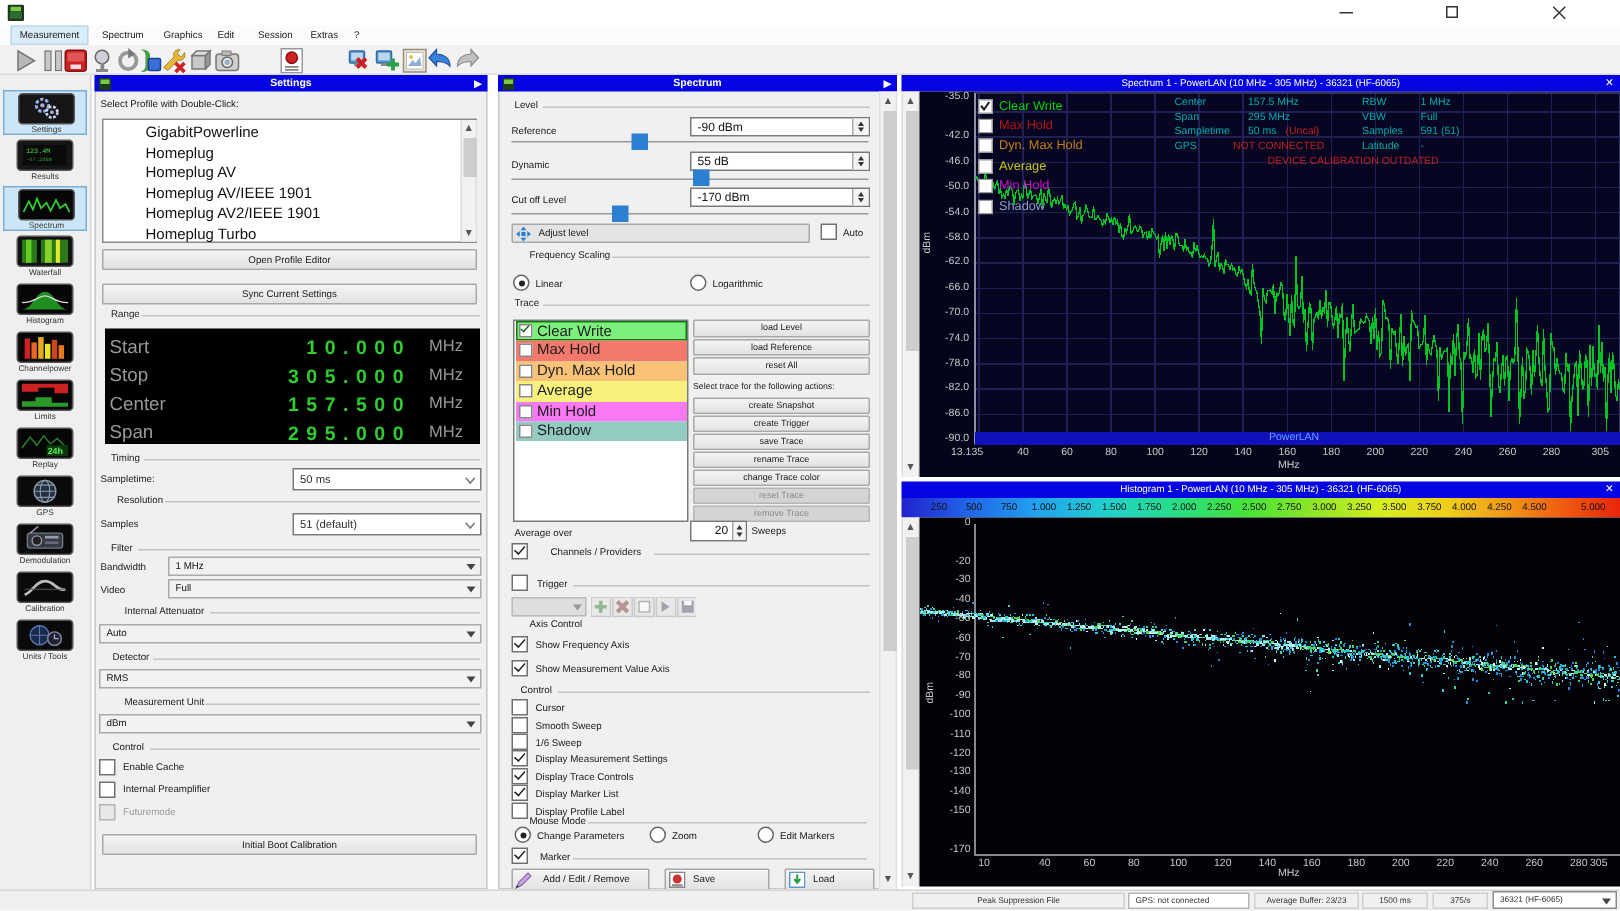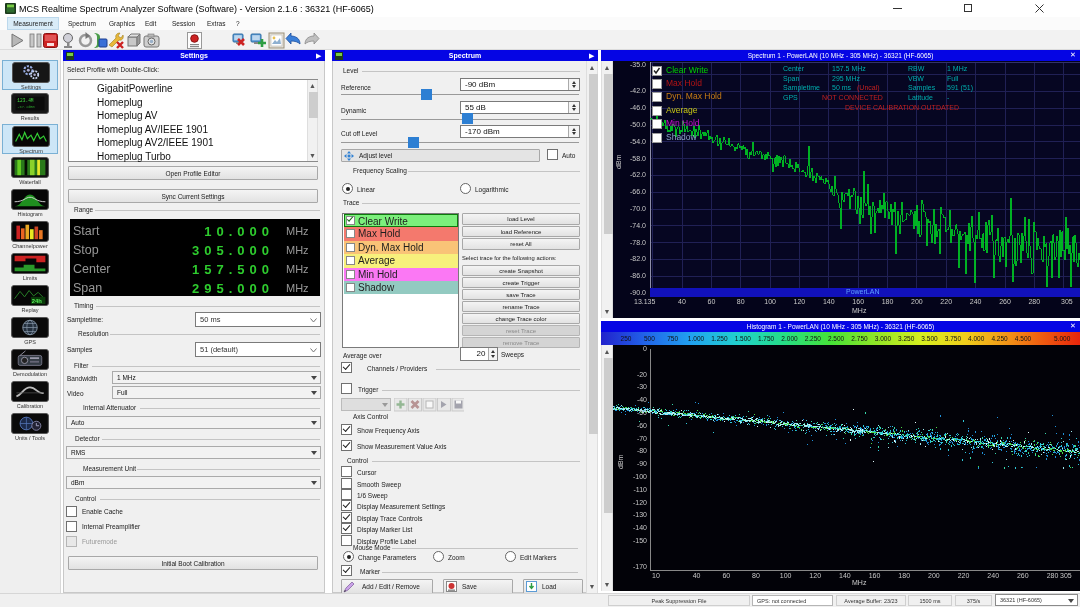--- a/index.html
+++ b/index.html
@@ -38,21 +38,20 @@
 .tbtn{position:absolute;top:2px;width:17px;height:17px}
 </style></head>
 <body>
 
 <div class="abs" style="left:0;top:0;width:1080px;height:17px;background:#ffffff">
  <svg class="abs" style="left:5px;top:3px" width="11" height="11">
       <rect x="0" y="0" width="11" height="11" rx="1" fill="#1d3a1d"></rect>
       <rect x="1.5" y="5" width="8" height="4.5" fill="#2e6b2e"></rect>
       <rect x="2" y="1.5" width="7" height="3" fill="#77cc44"></rect>
     </svg>
- <div class="abs" style="left:19px;top:4px;font-size:9px;color:#000">MCS Realtime Spectrum Analyzer Software (Software) - Version 2.1.6 : 36321 (HF-6065)</div>
  <div class="abs" style="left:893px;top:8px;width:9px;height:1px;background:#333"></div>
  <div class="abs" style="left:964px;top:4px;width:8px;height:8px;border:1px solid #333"></div>
  <svg class="abs" style="left:1035px;top:4px" width="9" height="9">
       <path d="M0.5 0.5 L8.5 8.5 M8.5 0.5 L0.5 8.5" stroke="#333" stroke-width="1"></path>
     </svg>
 </div>
 
 <div class="abs" style="left:0;top:17px;width:1080px;height:13px;background:#fbfbfb">
  <div class="abs" style="left:7px;top:0;width:52px;height:13px;background:#d9ecf8;border:1px solid #bcd8ec;font-size:6.5px;color:#222;text-align:center;line-height:12px">Measurement</div>
  <div class="abs" style="left:68px;top:3px;font-size:6.5px;color:#222">Spectrum</div>

